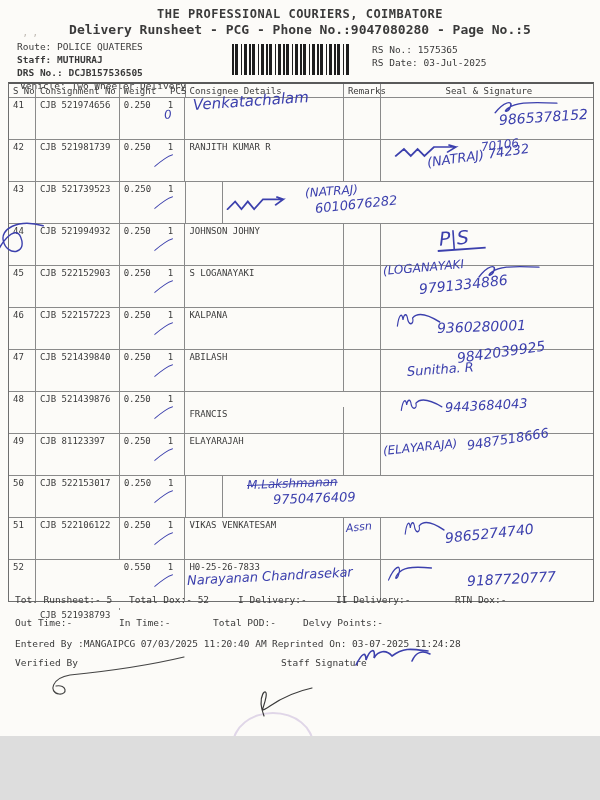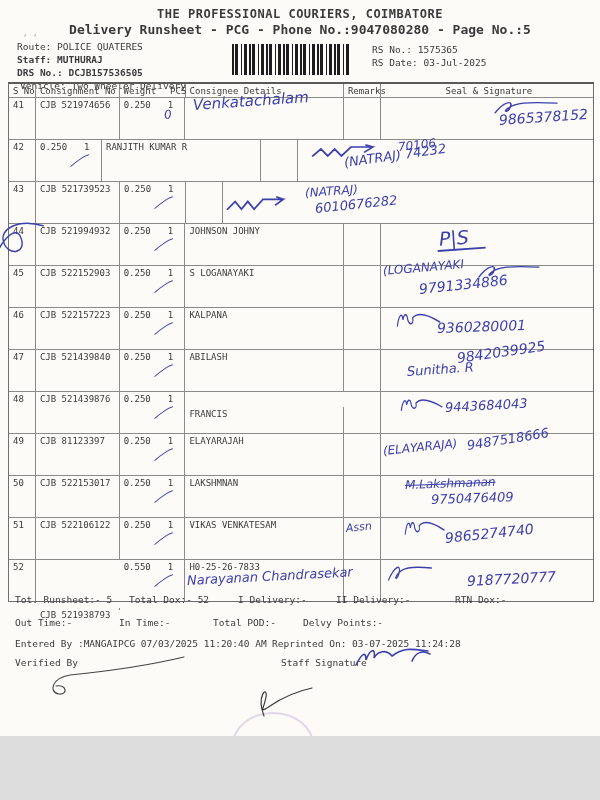--- a/index.html
+++ b/index.html
@@ -68,20 +68,21 @@
           <div class="c" style="width: 37px;"></div>
           <div class="c" style="width: 213px;">
             <svg width="66" height="16" viewBox="0 0 60 20" preserveAspectRatio="none" style="left: 112px; top: 2px;">
               <path d="M2,16 C10,2 18,0 16,8 C14,16 8,16 14,10 C20,4 30,2 58,4" fill="none" stroke="#3c40ad" stroke-width="1.5" stroke-linecap="round"></path>
             </svg>
             <span class="hand" style="left: 118px; top: 14px; font-size: 14px; transform: rotate(-4deg);">9865378152</span>
           </div>
         </div>
         <div class="trow">
           <div class="c" style="width: 27px;">42</div>
+          <div class="c" style="width: 84px;">CJB 521981739</div>
           <div class="c" style="width: 66px;"><span>0.250</span><span style="position: absolute; left: 48px;">1</span><svg width="20" height="14" viewBox="0 0 60 20" preserveAspectRatio="none" style="left: 34px; top: 14px;">
               <path d="M2,18 C16,12 36,4 56,1" fill="none" stroke="#3c40ad" stroke-width="1.6" stroke-linecap="round"></path>
             </svg></div>
           <div class="c" style="width: 159px;"><span>RANJITH KUMAR R</span></div>
           <div class="c" style="width: 37px;"></div>
           <div class="c" style="width: 213px;">
             <svg width="82" height="20" viewBox="0 0 60 20" preserveAspectRatio="none" style="left: 12px; top: 4px;">
               <path d="M2,12 L8,5 L13,12 L18,5 L23,12 L30,3 L46,3 L40,8 M46,3 L41,1" fill="none" stroke="#3c40ad" stroke-width="1.5" stroke-linecap="round"></path>
             </svg>
             <span class="hand" style="left: 100px; top: 0px; font-size: 12px; transform: rotate(-6deg);">70106</span>
@@ -188,21 +189,20 @@
             <span class="hand" style="left: 2px; top: 10px; font-size: 12px; transform: rotate(-6deg);">(ELAYARAJA)</span>
             <span class="hand" style="left: 86px; top: 4px; font-size: 13px; transform: rotate(-9deg);">9487518666</span>
           </div>
         </div>
         <div class="trow">
           <div class="c" style="width: 27px;">50</div>
           <div class="c" style="width: 84px;">CJB 522153017</div>
           <div class="c" style="width: 66px;"><span>0.250</span><span style="position: absolute; left: 48px;">1</span><svg width="20" height="14" viewBox="0 0 60 20" preserveAspectRatio="none" style="left: 34px; top: 14px;">
               <path d="M2,18 C16,12 36,4 56,1" fill="none" stroke="#3c40ad" stroke-width="1.6" stroke-linecap="round"></path>
             </svg></div>
-          <div class="c" style="width: 159px;"><span>LAKSHMNAN</span></div>
           <div class="c" style="width: 37px;"></div>
           <div class="c" style="width: 213px;">
             <span class="hand strike" style="left: 24px; top: 2px; font-size: 12px; transform: rotate(-2deg);">M.Lakshmanan</span>
             <span class="hand" style="left: 50px; top: 16px; font-size: 13px; transform: rotate(-2deg);">9750476409</span>
           </div>
         </div>
         <div class="trow">
           <div class="c" style="width: 27px;">51</div>
           <div class="c" style="width: 84px;">CJB 522106122</div>
           <div class="c" style="width: 66px;"><span>0.250</span><span style="position: absolute; left: 48px;">1</span><svg width="20" height="14" viewBox="0 0 60 20" preserveAspectRatio="none" style="left: 34px; top: 14px;">

